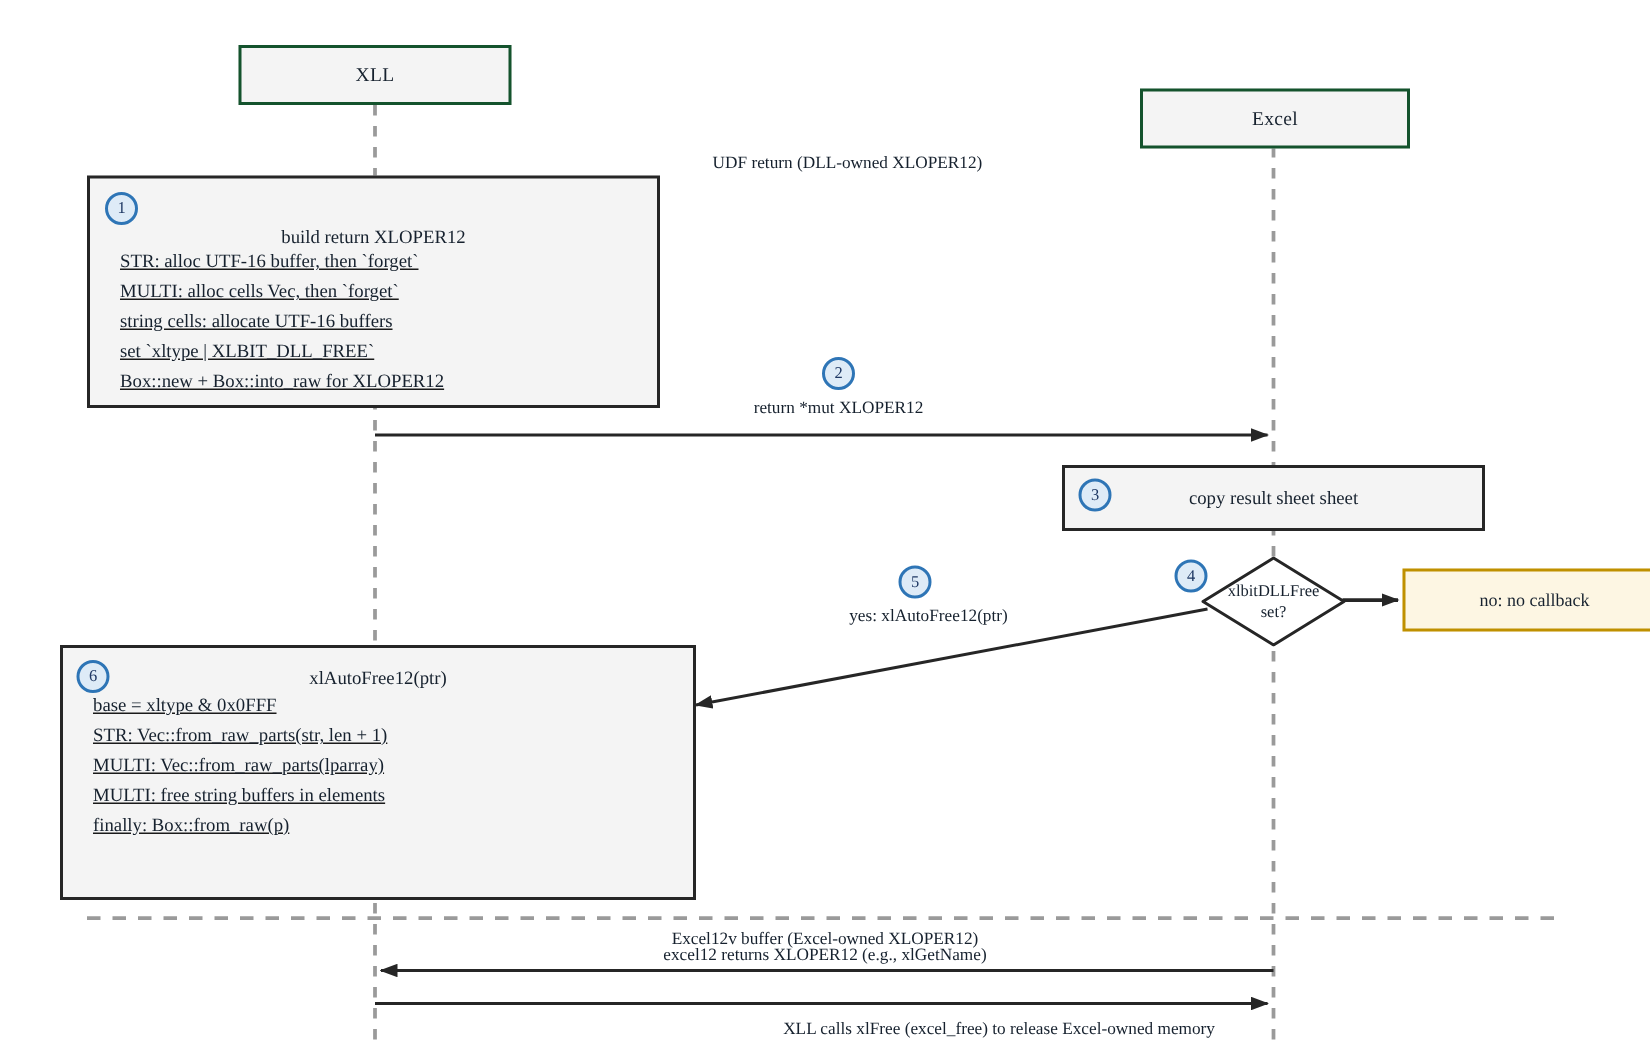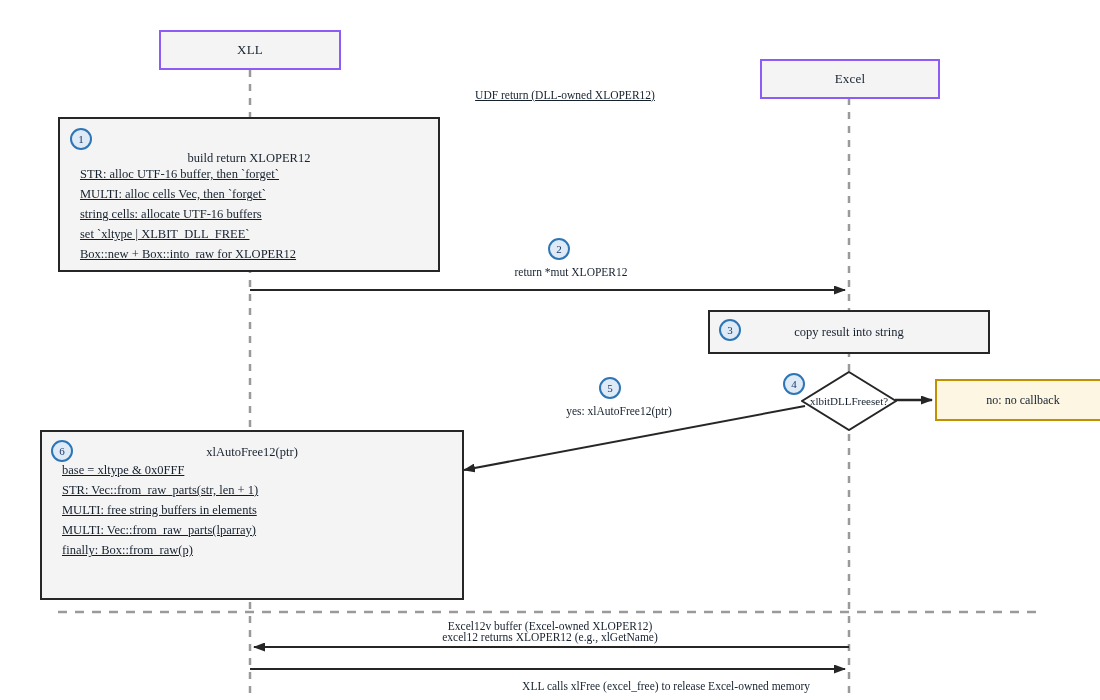--- a/index.html
+++ b/index.html
@@ -25,21 +25,21 @@
     top: 0;
     width: 1100px;
     height: 700px;
     pointer-events: none;
   }
 
   
   .participant {
     position: absolute;
     box-sizing: border-box;
-    border: 2px solid #8b5cf6;
+    border: 2px solid #14532d;
     background: #f4f4f4;
     display: flex;
     align-items: center;
     justify-content: center;
     font-size: 13px;
     color: #16212e;
     letter-spacing: .2px;
   }
 
   
@@ -92,21 +92,21 @@
     position: absolute;
     z-index: 6;
   }
   .diamond-label {
     position: absolute;
     left: 0;
     top: 0;
     width: 100%;
     height: 100%;
     display: flex;
-    flex-direction: row;
+    flex-direction: column;
     align-items: center;
     justify-content: center;
     font-size: 11px;
     color: #16212e;
     line-height: 14px;
     text-align: center;
     pointer-events: none;
   }
 
   
@@ -176,54 +176,54 @@
       <div class="note-line">STR: alloc UTF-16 buffer, then `forget`</div>
       <div class="note-line">MULTI: alloc cells Vec, then `forget`</div>
       <div class="note-line">string cells: allocate UTF-16 buffers</div>
       <div class="note-line">set `xltype | XLBIT_DLL_FREE`</div>
       <div class="note-line">Box::new + Box::into_raw for XLOPER12</div>
     </div>
   </div>
 
   <div class="note" style="left:708px; top:310px; width:282px; height:44px;">
     <div class="badge" style="left:9px; top:7px;">3</div>
-    <div class="note-title" style="top:13px;">copy result into string</div>
+    <div class="note-title" style="top:13px;">copy result sheet sheet</div>
   </div>
 
   <div class="note" style="left:40px; top:430px; width:424px; height:170px;">
     <div class="badge" style="left:9px; top:8px;">6</div>
     <div class="note-title" style="top:13px;">xlAutoFree12(ptr)</div>
     <div class="note-lines" style="top:28px;">
       <div class="note-line">base = xltype &amp; 0x0FFF</div>
       <div class="note-line">STR: Vec::from_raw_parts(str, len + 1)</div>
+      <div class="note-line">MULTI: Vec::from_raw_parts(lparray)</div>
       <div class="note-line">MULTI: free string buffers in elements</div>
-      <div class="note-line">MULTI: Vec::from_raw_parts(lparray)</div>
       <div class="note-line">finally: Box::from_raw(p)</div>
     </div>
   </div>
 
   <div class="diamond-wrap" style="left:801px; top:371px; width:96px; height:60px;">
     <svg width="96" height="60" viewBox="0 0 96 60">
       <polygon points="48,1 95,30 48,59 1,30" fill="#ffffff" stroke="#262626" stroke-width="2"></polygon>
     </svg>
     <div class="diamond-label">
       <span>xlbitDLLFree</span>
       <span>set?</span>
     </div>
   </div>
   <div class="badge" style="left:783px; top:373px;">4</div>
 
   <div class="callout" style="left:935px; top:379px; width:176px; height:42px;">
     <span>no: no callback</span>
   </div>
 
-  <div class="edge-label" style="left:400px; top:89px; width:330px;text-decoration:underline;">UDF return (DLL-owned XLOPER12)</div>
+  <div class="edge-label" style="left:400px; top:103px; width:330px;">UDF return (DLL-owned XLOPER12)</div>
 
   <div class="badge" style="left:548px; top:238px;">2</div>
-  <div class="edge-label" style="left:416px; top:266px; width:310px;">return *mut XLOPER12</div>
+  <div class="edge-label" style="left:404px; top:266px; width:310px;">return *mut XLOPER12</div>
 
   <div class="badge" style="left:599px; top:377px;">5</div>
   <div class="edge-label" style="left:494px; top:405px; width:250px;">yes: xlAutoFree12(ptr)</div>
 
   <div class="edge-label" style="left:380px; top:620px; width:340px;">Excel12v buffer (Excel-owned XLOPER12)</div>
   <div class="edge-label" style="left:380px; top:631px; width:340px;">excel12 returns XLOPER12 (e.g., xlGetName)</div>
 
   <div class="edge-label" style="left:290px; top:680px; width:520px;text-align:right;">XLL calls xlFree (excel_free) to release Excel-owned memory</div>
 
 </div>

